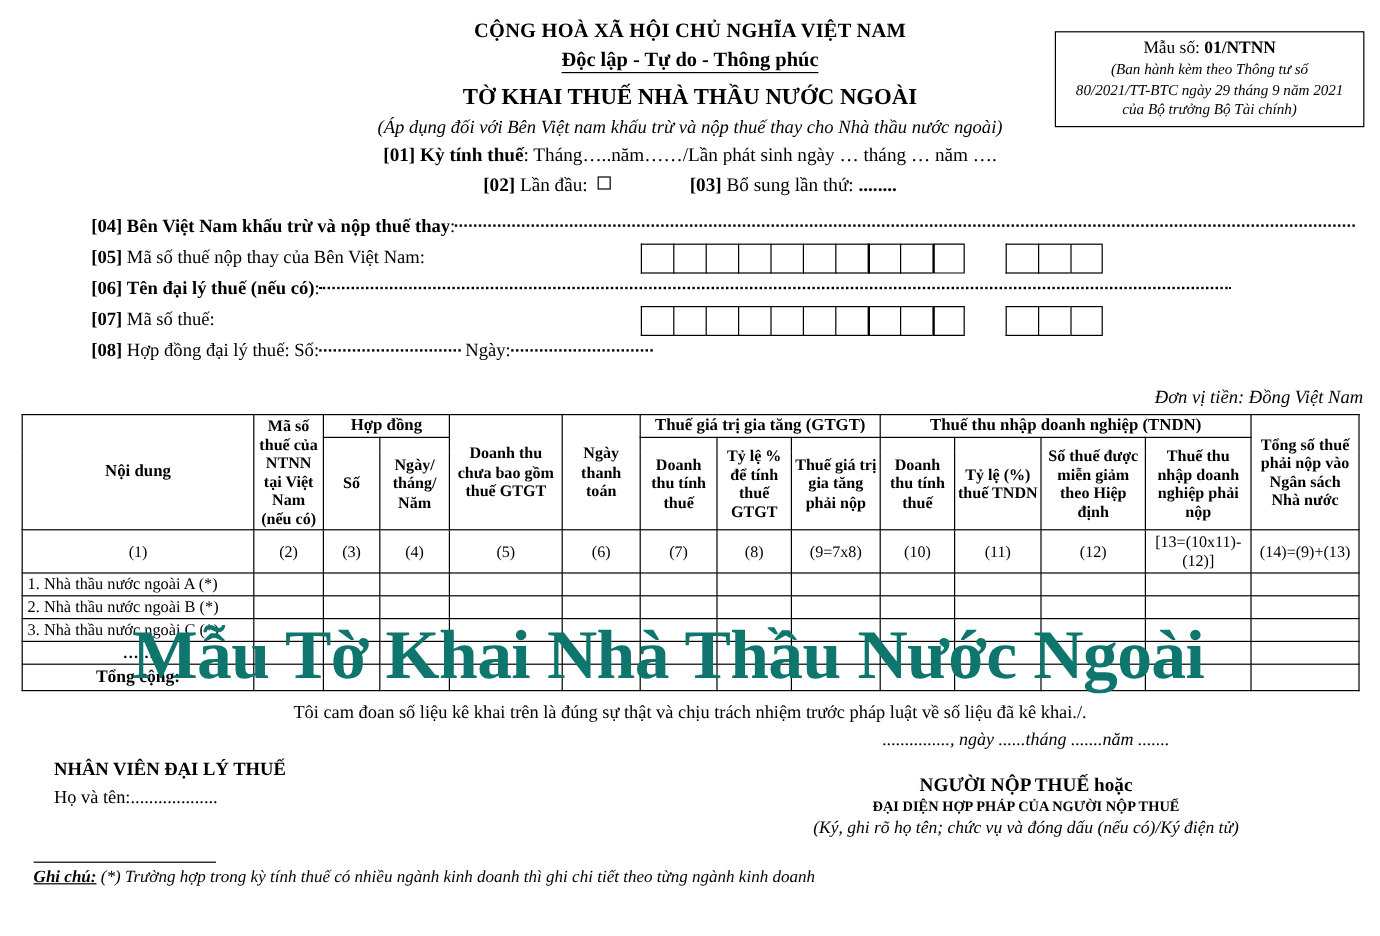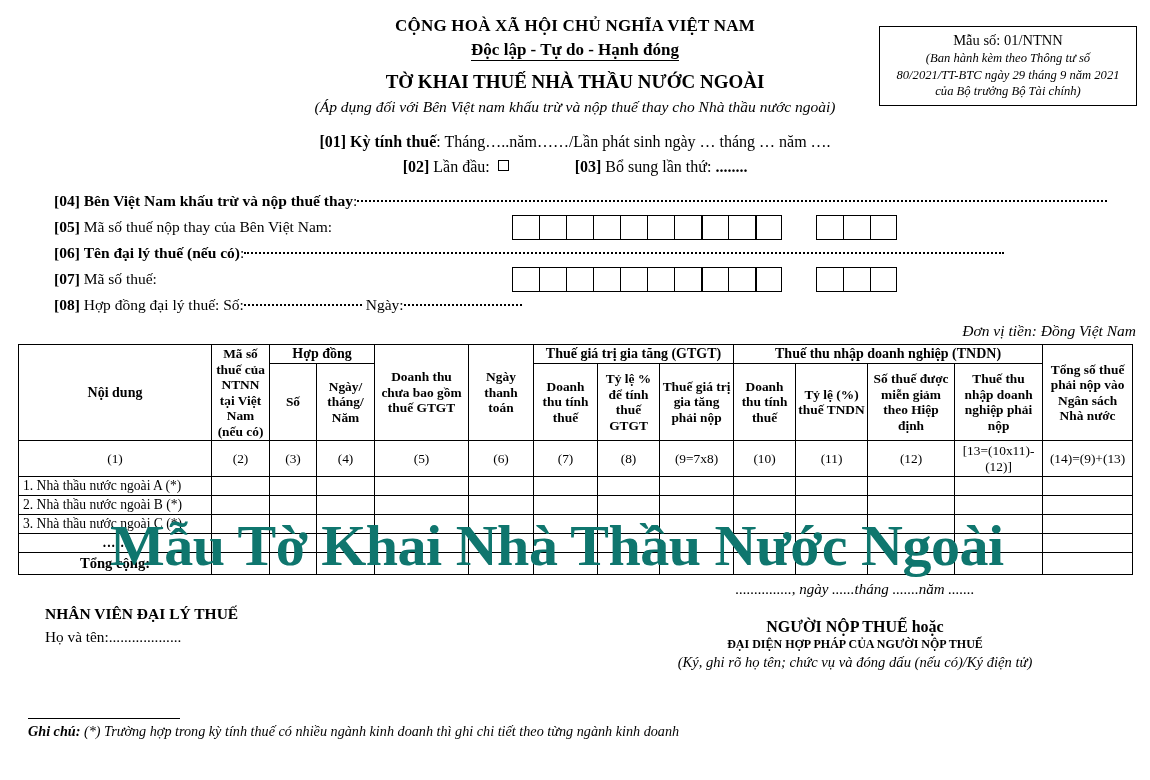--- a/index.html
+++ b/index.html
@@ -20,44 +20,44 @@
   
   .header-zone { position: relative; padding-top: 16px; }
 
   .center-line { text-align: center; }
 
   .nation { font-size: 17px; font-weight: bold; letter-spacing: .2px; }
   .motto  { font-size: 17px; font-weight: bold; margin-top: 4px; }
   .motto span { border-bottom: 1.4px solid #000; padding-bottom: 1px; }
   .doc-title { font-size: 19px; font-weight: bold; margin-top: 11px; }
   .doc-sub { font-size: 15.5px; font-style: italic; margin-top: 5px; }
-  .line-01 { font-size: 16px; margin-top: 17px; }
+  .line-01 { font-size: 16px; margin-top: 5px; }
   .line-01 b { font-weight: bold; }
   .line-02 { font-size: 16px; margin-top: 7px; }
   .line-02 .grp { display: inline-block; }
   .line-02 .gap { display: inline-block; width: 58px; }
   .cbx {
     display: inline-block; width: 11px; height: 11px;
     border: 1.4px solid #000; vertical-align: 1px; margin-left: 4px;
   }
 
   
   .formno {
     position: absolute; left: 879px; top: 26px;
     width: 258px; height: 80px;
     border: 1.3px solid #000;
     text-align: center;
     padding-top: 5px;
   }
   .formno .l1 { font-size: 14.5px; }
-  .formno .l1 b { font-weight: normal; }
+  .formno .l1 b { font-weight: bold; }
   .formno .l2 { font-size: 12.6px; font-style: italic; line-height: 1.33; margin-top: 1px; }
 
   
-  .fields { position: relative; margin-top: 16px; padding-left: 54px; }
+  .fields { position: relative; margin-top: 16px; padding-left: 76px; }
   .frow { position: relative; height: 26px; font-size: 15.5px; white-space: nowrap; }
   .frow .tag { font-weight: bold; }
   .frow .lbl-b { font-weight: bold; }
   .dots-fill {
     display: inline-block;
     border-bottom: 2px dotted #000;
     position: relative; top: -4px;
   }
 
   
@@ -68,21 +68,21 @@
     border: 1.1px solid #000;
     border-right-width: 0;
   }
   .mst-group .mst-cell:last-child { border-right-width: 1.1px; }
   .mst-cell.thick-l { border-left-width: 2.1px; }
   .mst-gap { width: 34px; }
 
   
   .unit {
     text-align: right; font-style: italic; font-size: 15.5px;
-    padding-right: 14px; margin-top: 0;
+    padding-right: 14px; margin-top: 13px;
   }
 
   
   .tbl-wrap { position: relative; margin: 4px 0 0 18px; width: 1114px; }
   table.main {
     border-collapse: collapse;
     width: 1114px;
     table-layout: fixed;
   }
   table.main th, table.main td {
@@ -136,21 +136,21 @@
   .sig-right { position: absolute; left: 575px; top: 0px; width: 560px; text-align: center; }
   .sig-right .date { font-style: italic; font-size: 15px; }
   .sig-right .r1 { font-weight: bold; font-size: 16px; margin-top: 20px; }
   .sig-right .r2 { font-weight: bold; font-size: 12px; margin-top: 1px; }
   .sig-right .r3 { font-style: italic; font-size: 14.6px; margin-top: 2px; }
 
   
   .footnote { position: absolute; left: 28px; top: 718px; width: 1090px; }
   .footnote .rule { width: 152px; border-top: 1.4px solid #000; margin-bottom: 4px; }
   .footnote .txt { font-size: 14.2px; font-style: italic; }
-  .footnote .txt b { font-weight: bold; font-style: italic; }
+  .footnote .txt b { font-weight: bold; text-decoration: underline; font-style: italic; }
 </style>
 </head>
 <body>
 
 <div class="page">
 
   <div class="formno">
     <div class="l1">
       <span>Mẫu số:</span>
       <b>01/NTNN</b>
@@ -158,21 +158,21 @@
     <div class="l2">
       <div>(Ban hành kèm theo Thông tư số</div>
       <div>80/2021/TT-BTC ngày 29 tháng 9 năm 2021</div>
       <div>của Bộ trưởng Bộ Tài chính)</div>
     </div>
   </div>
 
   <div class="header-zone">
     <div class="center-line nation">CỘNG HOÀ XÃ  HỘI CHỦ NGHĨA VIỆT NAM</div>
     <div class="center-line motto">
-      <span>Độc lập - Tự do - Hạnh đóng</span>
+      <span>Độc lập - Tự do - Thông phúc</span>
     </div>
     <div class="center-line doc-title">TỜ KHAI THUẾ NHÀ THẦU NƯỚC NGOÀI</div>
     <div class="center-line doc-sub">(Áp dụng đối với Bên Việt nam khấu trừ và nộp thuế thay cho Nhà thầu nước ngoài)</div>
 
     <div class="center-line line-01">
       <b>[01]</b>
       <b>Kỳ tính thuế</b><span>: Tháng…..năm……/Lần phát sinh ngày … tháng … năm ….</span>
     </div>
 
     <div class="center-line line-02">
@@ -399,20 +399,21 @@
           <td></td>
             <td></td>
           <td></td>
         </tr>
       </tbody>
     </table>
   </div>
 
   <div class="watermark">Mẫu Tờ Khai Nhà Thầu Nước Ngoài</div>
 
+  <div class="declaration">Tôi cam đoan số liệu kê khai trên là đúng sự thật và chịu trách nhiệm trước pháp luật về số liệu đã kê khai./.</div>
 
   <div class="sig-zone">
     <div class="sig-left">
       <div class="ttl">NHÂN VIÊN ĐẠI LÝ THUẾ</div>
       <div>Họ và tên:...................</div>
     </div>
     <div class="sig-right">
       <div class="date">..............., ngày ......tháng .......năm .......</div>
       <div class="r1">NGƯỜI NỘP THUẾ hoặc</div>
       <div class="r2">ĐẠI DIỆN HỢP PHÁP CỦA NGƯỜI NỘP THUẾ</div>

